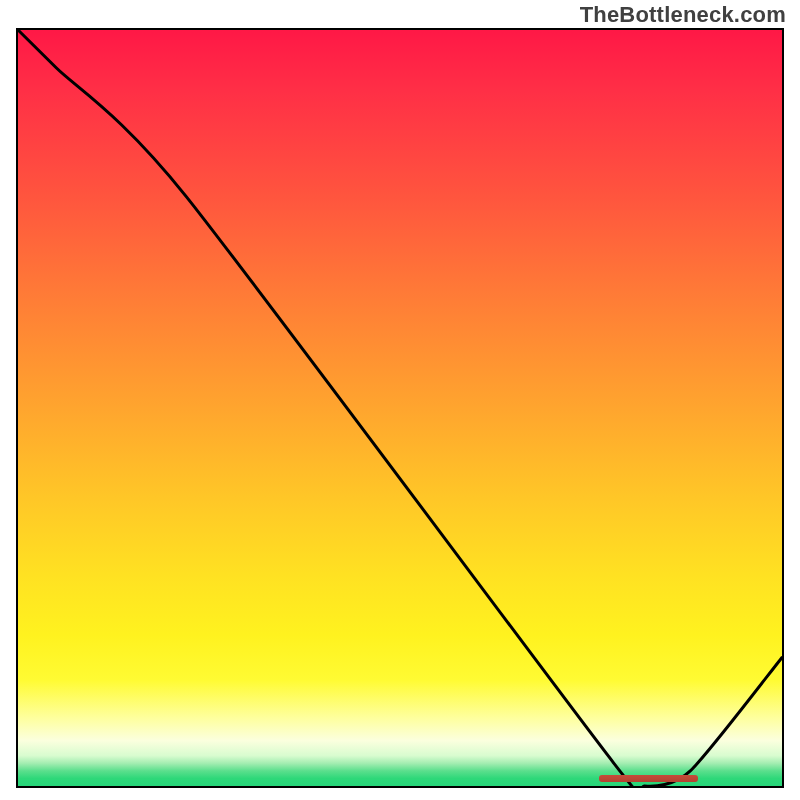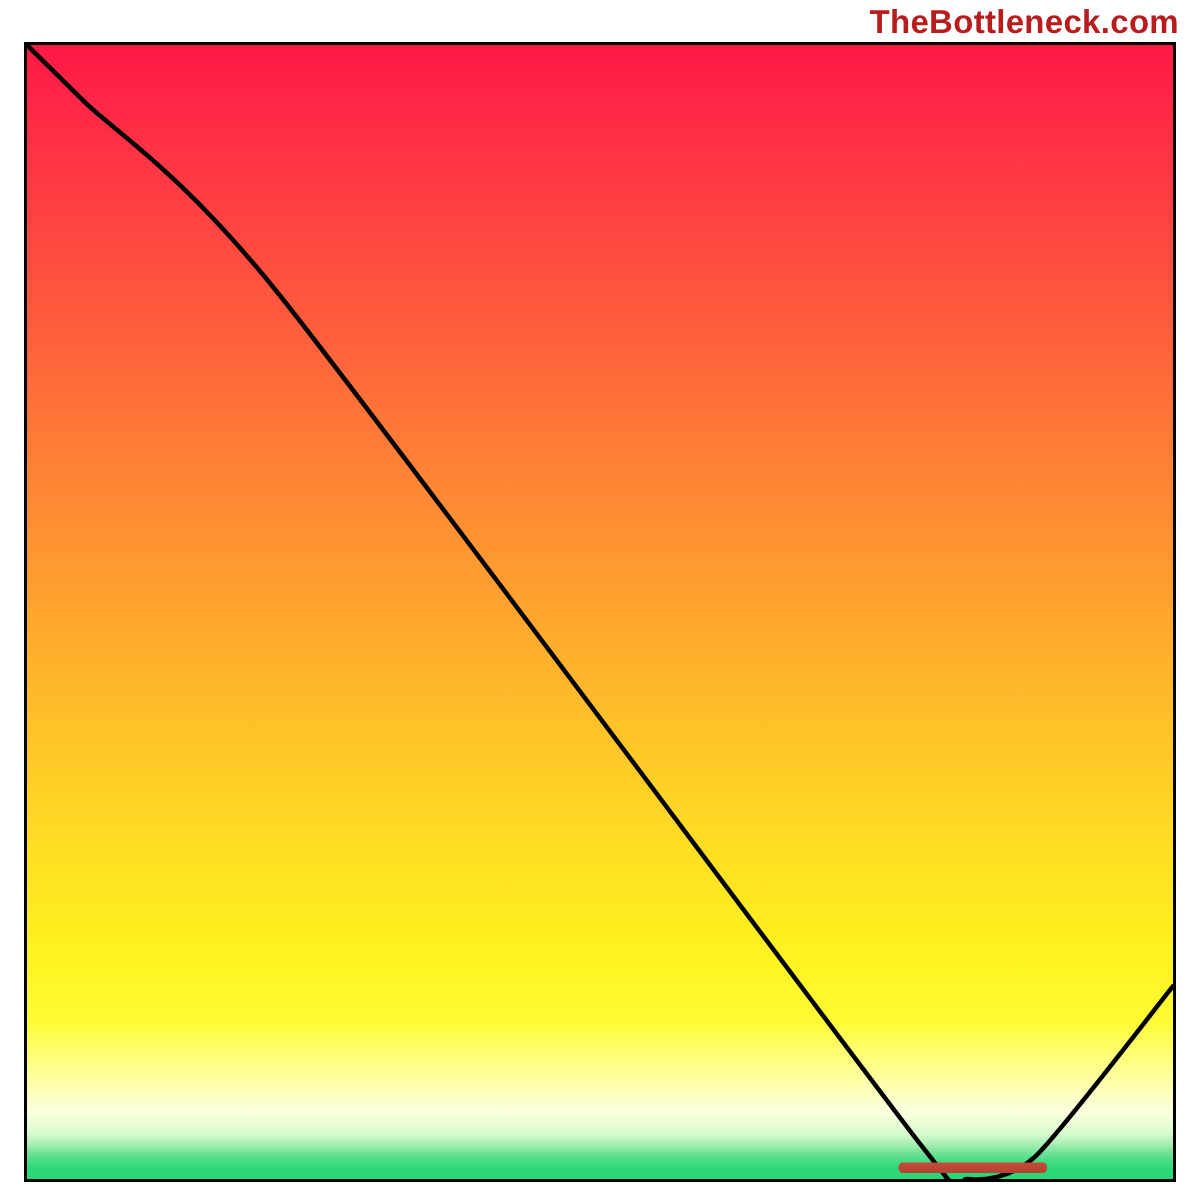--- a/index.html
+++ b/index.html
@@ -15,21 +15,21 @@
     position: relative;
     width: 800px;
     height: 800px;
   }
   .attribution {
     position: absolute;
     top: 2px;
     right: 14px;
     font-size: 22px;
     font-weight: bold;
-    color: #b91c1c;
+    color: #404040;
     letter-spacing: 0.2px;
   }
   .plot-outer {
     position: absolute;
     left: 16px;
     top: 28px;
     width: 768px;
     height: 760px;
     background: #ffffff;
     

